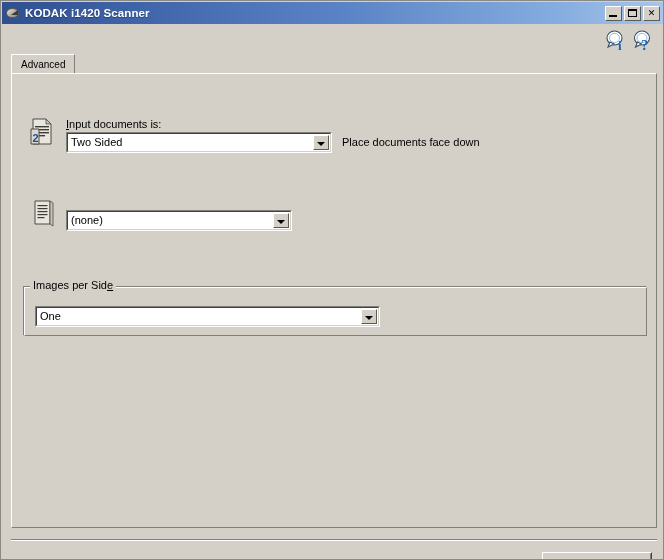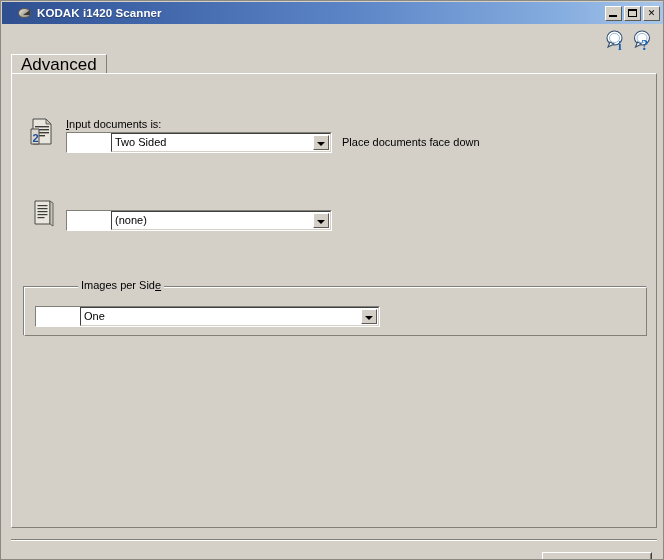--- a/index.html
+++ b/index.html
@@ -24,21 +24,20 @@
 
   
   #titlebar {
     position: absolute;
     left: 1px; top: 1px;
     width: 662px; height: 22px;
     background: linear-gradient(to right, #2f4f8f 0%, #3d62a6 18%, #5b84c6 52%, #87aee0 85%, #a8c6ea 100%);
     display: flex;
     align-items: center;
     box-sizing: border-box;
-    padding-left: 12px;
   }
   #win-icon {
     width: 16px; height: 16px;
     margin-left: 3px; margin-right: 4px;
     position: relative;
     flex: 0 0 auto;
   }
   #win-icon .disc {
     position: absolute;
     left: 1px; top: 3px;
@@ -134,21 +133,21 @@
     position: absolute;
     left: 0; top: 0;
     height: 20px;
     padding: 2px 9px 0 9px;
     background: #d4d0c8;
     border: 1px solid;
     border-color: #ffffff #808078 #d4d0c8 #ffffff;
     border-bottom: none;
     box-sizing: border-box;
     line-height: 16px;
-    font-size: 17px;
+    font-size: 10px;
     white-space: nowrap;
     cursor: default;
   }
   #tabpanel {
     position: absolute;
     left: 9px; top: 49px;
     width: 646px;
     height: 455px;
     background: #d4d0c8;
     border: 1px solid;
@@ -174,21 +173,20 @@
     box-sizing: border-box;
     cursor: default;
   }
   .combo .inner {
     position: absolute;
     left: 0; top: 0; right: 0; bottom: 0;
     border: 1px solid;
     border-color: #404040 #d4d0c8 #d4d0c8 #404040;
     box-sizing: border-box;
     background: #ffffff;
-    margin-left: 44px;
   }
   .combo .val {
     position: absolute;
     left: 3px; top: 0;
     right: 20px;
     line-height: 17px;
     font-size: 11px;
     white-space: nowrap;
     overflow: hidden;
     color: #000;
@@ -259,21 +257,20 @@
     pointer-events: none;
   }
   #group-legend {
     position: absolute;
     left: 18px; top: 205px;
     background: #d4d0c8;
     padding: 0 3px;
     font-size: 11px;
     white-space: nowrap;
     z-index: 2;
-    margin-left: 48px;
   }
 
   
   .rowicon {
     position: absolute;
     width: 26px; height: 30px;
   }
 
   
   #sep {
@@ -404,21 +401,21 @@
           <path d="M19 3 L22 5 L22 28 L19 26 Z" fill="#c8c4ba" stroke="#4a4a46" stroke-width="0.8"></path>
           <rect x="6.5" y="7" width="10" height="1.2" fill="#3c3c38"></rect>
           <rect x="6.5" y="10" width="10" height="1.2" fill="#3c3c38"></rect>
           <rect x="6.5" y="13" width="10" height="1.2" fill="#3c3c38"></rect>
           <rect x="6.5" y="16" width="10" height="1.2" fill="#3c3c38"></rect>
           <rect x="6.5" y="19" width="7" height="1.2" fill="#3c3c38"></rect>
         </svg>
       </div>
 
 
-      <div class="combo" style="left:54px; top:136px; width:266px;">
+      <div class="combo" style="left:54px; top:136px; width:226px;">
         <div class="inner">
           <div class="val">(none)</div>
           <div class="btn">
               <div class="arrow"></div>
             </div>
         </div>
       </div>
 
       <div id="group-legend"><span>Images per Sid</span><span class="acc">e</span></div>
 

